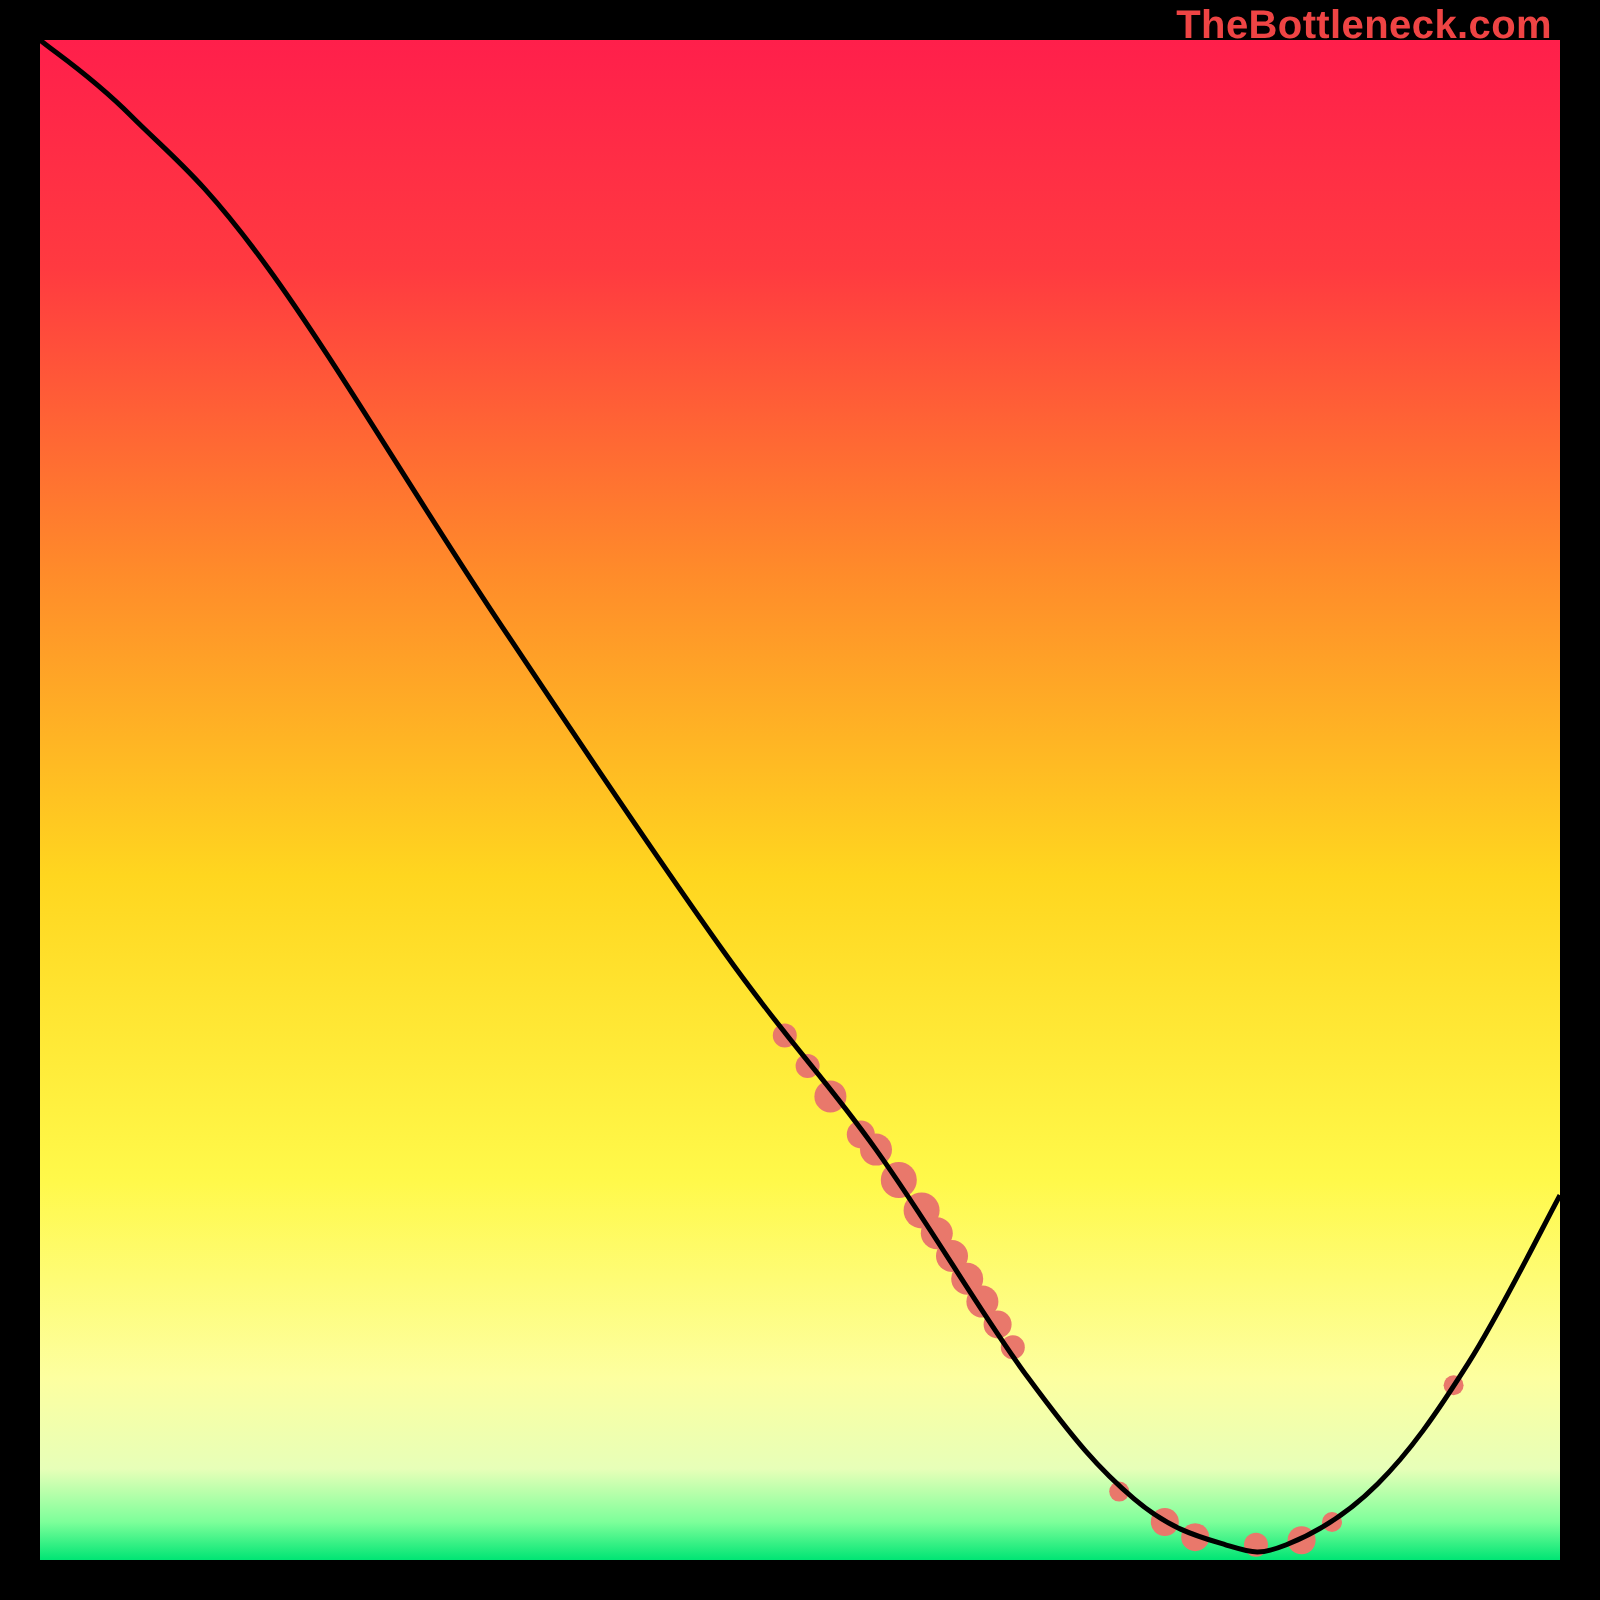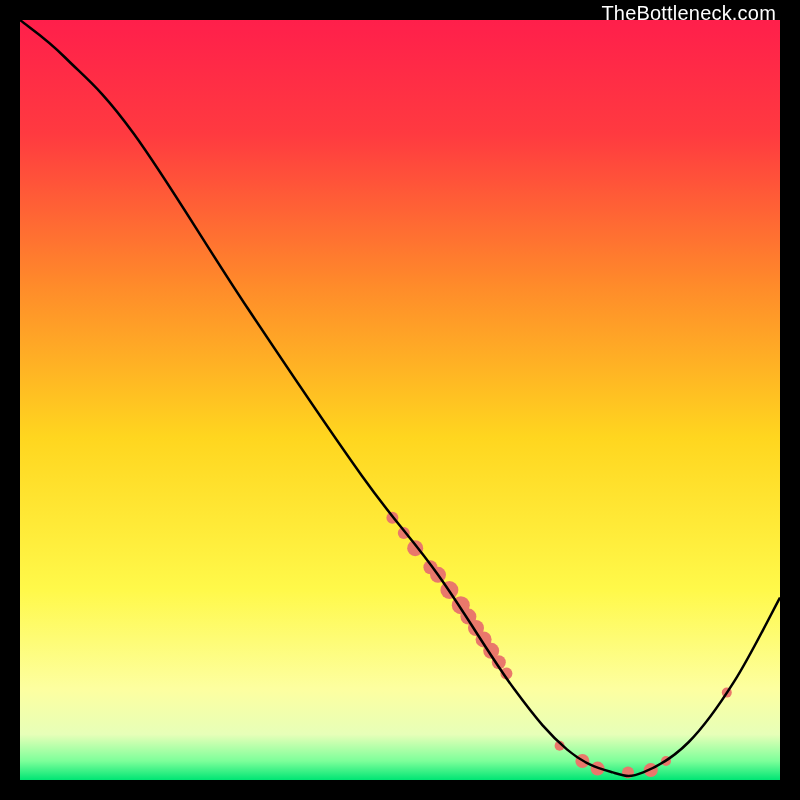--- a/index.html
+++ b/index.html
@@ -17,22 +17,22 @@
     top: 20px;
     width: 760px;
     height: 760px;
     box-sizing: border-box;
   }
   .watermark {
     position: absolute;
     top: 2px;
     right: 24px;
     font-size: 20px;
-    font-weight: 400;
-    color: #ffffff;
+    font-weight: 700;
+    color: #ef4444;
     letter-spacing: 0.2px;
     z-index: 10;
   }
   svg {
     display: block;
   }
 </style>
 </head>
 <body>
 

